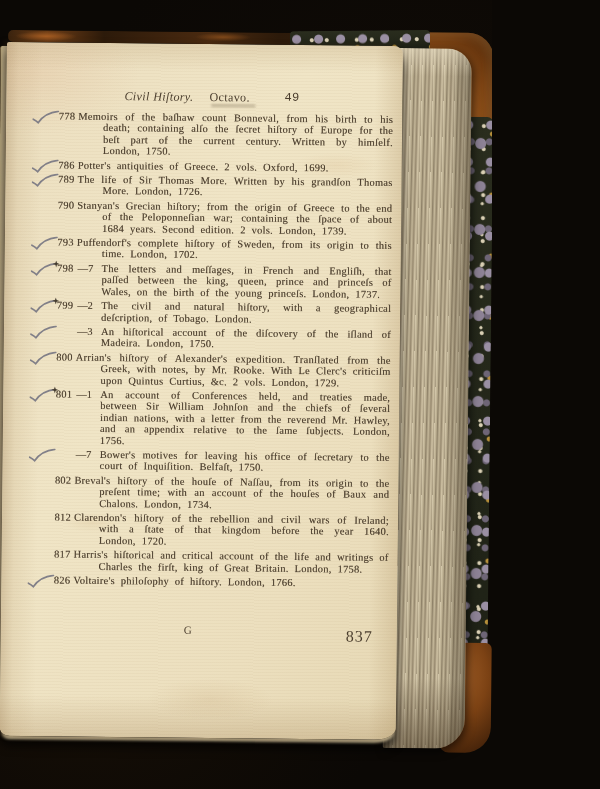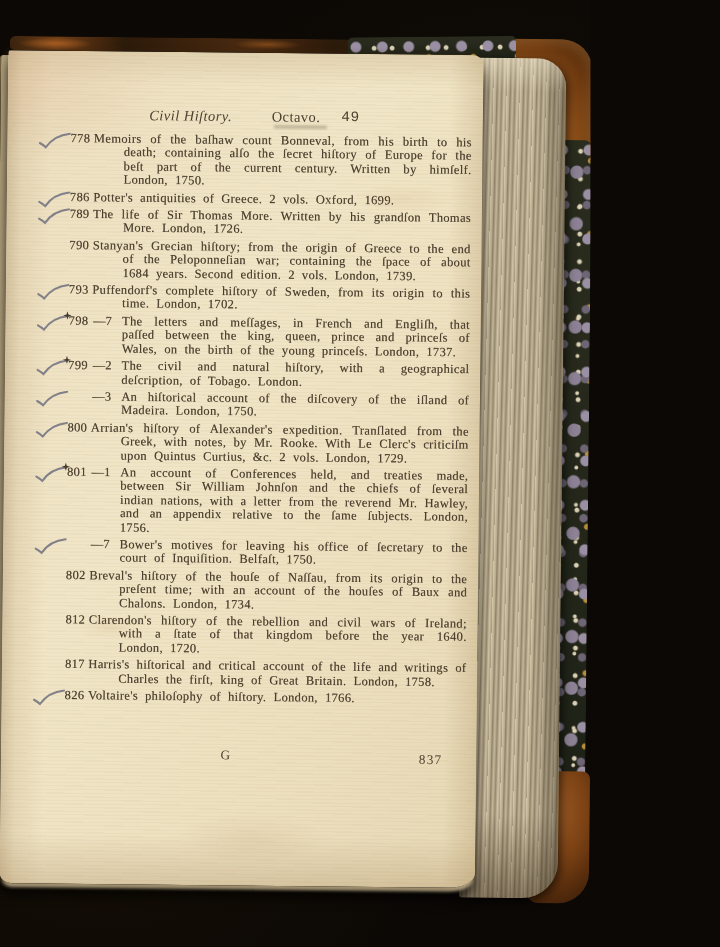--- a/index.html
+++ b/index.html
@@ -65,39 +65,39 @@
       linear-gradient(0deg, rgba(140,105,60,.22), rgba(0,0,0,0) 6%),
       repeating-linear-gradient(180deg, rgba(150,120,80,.05) 0 1px, rgba(0,0,0,0) 1px 3px),
       linear-gradient(120deg,#ecdfc0,#f0e5c6 40%,#ecdfbe 75%,#e6d8b4);
     box-shadow:-3px 0 5px rgba(55,38,18,.5), 0 5px 3px -2px #c3b38f, 0 10px 10px rgba(0,0,0,.65);}
 
   
   .page, .page *{color:#4b3e2e;}
   .running-head{position:absolute;top:46px;left:0;width:100%;height:16px;
     font-size:12px;letter-spacing:.4px;}
   .running-head .title{position:absolute;left:118px;font-style:italic;}
-  .running-head .format{position:absolute;left:220px;}
+  .running-head .format{position:absolute;left:203px;}
   .running-head .format::after{content:"";position:absolute;left:2px;bottom:-2px;width:44px;height:3px;
     background:rgba(95,78,55,.3);filter:blur(1px);}
   .running-head .pagenum{position:absolute;left:278px;font-family:Liberation Mono, monospace;}
 
   .entries{position:absolute;left:1px;top:68px;width:386px;
     font-size:10.4px;line-height:11.4px;word-spacing:3px;letter-spacing:.3px;
     text-shadow:.2px .2px .3px rgba(75,60,40,.55);}
   .entry{position:relative;margin-bottom:3px;}
   .entry .num{position:absolute;left:0;top:0;width:68px;text-align:right;}
   .entry .sub{position:absolute;left:72px;top:0;width:26px;letter-spacing:0;}
   .entry .txt{margin:0;padding-left:96px;text-align:justify;}
   .entry.plain .txt{text-indent:-25px;}
   .entry.compound .txt{text-indent:0;}
   .check-mark{position:absolute;left:25px;top:0;width:28px;height:14px;}
   .star-mark{position:absolute;left:47px;top:-4px;width:7px;height:7px;}
 
   .sig{position:absolute;left:183px;top:580px;font-size:11px;}
-  .catch{position:absolute;left:330px;top:582px;width:56px;text-align:center;font-size:11px;letter-spacing:1px;}
+  .catch{position:absolute;left:316px;top:582px;width:56px;text-align:right;font-size:16px;letter-spacing:1px;}
 </style>
 </head>
 <body>
 
 <div class="stage">
   <div class="book">
     <div class="board-top"></div>
     <div class="leather-tr"></div>
     <div class="marble marble-top"></div>
     <div class="marble marble-right"></div>

